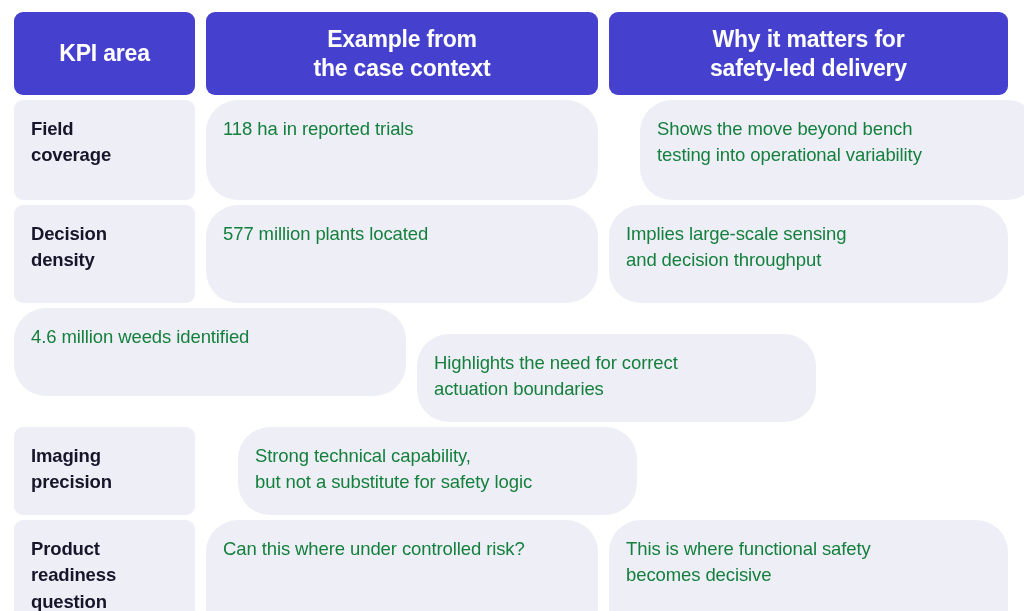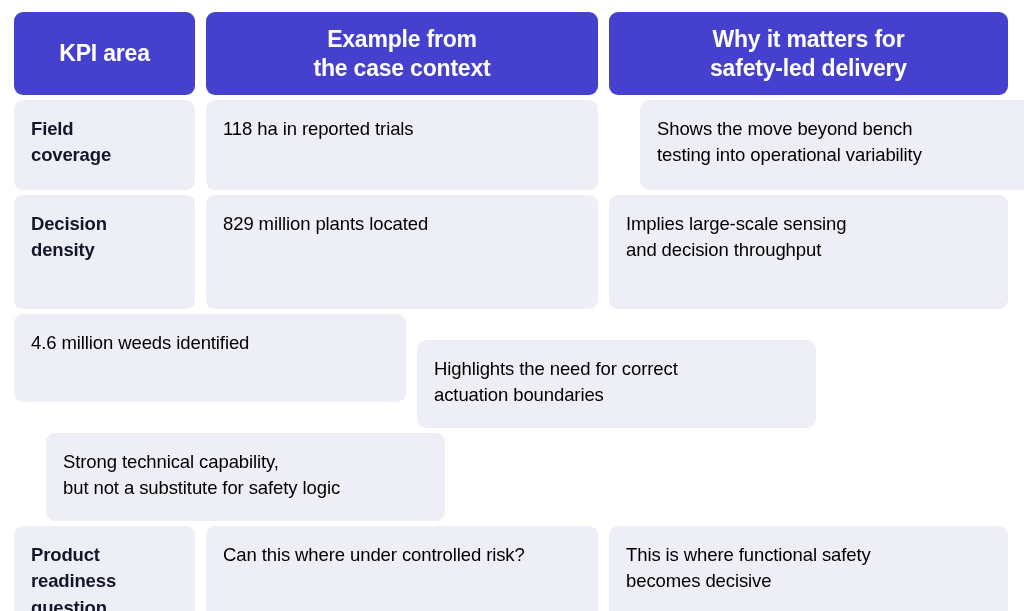--- a/index.html
+++ b/index.html
@@ -62,32 +62,33 @@
   .cell.kpi {
     font-weight: 700;
     font-size: 18.5px;
     color: #16162B;
     letter-spacing: -0.15px;
   }
   .cell.example,
   .cell.why {
     font-weight: 400;
     font-size: 18.5px;
-    color: #000000;
+    color: #15803d;
     letter-spacing: -0.1px;
+    border-radius: 32px;
   }
 
   
   .c1 { width: 181px; flex: 0 0 181px; }
   .c2 { width: 392px; flex: 0 0 392px; }
   .c3 { width: 399px; flex: 0 0 399px; }
 
   
-  .h-r1 .cell { height: 90px; }
-  .h-r2 .cell { height: 114px; }
+  .h-r1 .cell { height: 100px; }
+  .h-r2 .cell { height: 98px; }
   .h-r3 .cell { height: 88px; }
   .h-r4 .cell { height: 88px; }
   .h-r5 .cell { height: 122px; }
 </style>
 </head>
 <body>
 
 <div id="kpi-table">
 
   <div class="row header-row">
@@ -102,32 +103,34 @@
     <div class="cell kpi c1" style="white-space: pre-line;">Field
 coverage</div>
     <div class="cell example c2">118 ha in reported trials</div>
     <div class="cell why c3" style="white-space: pre-line; margin-left: 31px;">Shows the move beyond bench
 testing into operational variability</div>
   </div>
 
   <div class="row body-row h-r2">
     <div class="cell kpi c1" style="white-space: pre-line;">Decision
 density</div>
-    <div class="cell example c2">829 million plants located</div>
+    <div class="cell example c2">577 million plants located</div>
     <div class="cell why c3" style="white-space: pre-line;">Implies large-scale sensing
 and decision throughput</div>
   </div>
 
   <div class="row body-row h-r3">
     <div class="cell example c2">4.6 million weeds identified</div>
     <div class="cell why c3" style="white-space: pre-line; margin-top: 26px;">Highlights the need for correct
 actuation boundaries</div>
   </div>
 
   <div class="row body-row h-r4">
+    <div class="cell kpi c1" style="white-space: pre-line;">Imaging
+precision</div>
     <div class="cell why c3" style="white-space: pre-line; margin-left: 32px;">Strong technical capability,
 but not a substitute for safety logic</div>
   </div>
 
   <div class="row body-row h-r5">
     <div class="cell kpi c1" style="white-space: pre-line;">Product
 readiness
 question</div>
     <div class="cell example c2">Can this where under controlled risk?</div>
     <div class="cell why c3" style="white-space: pre-line;">This is where functional safety

